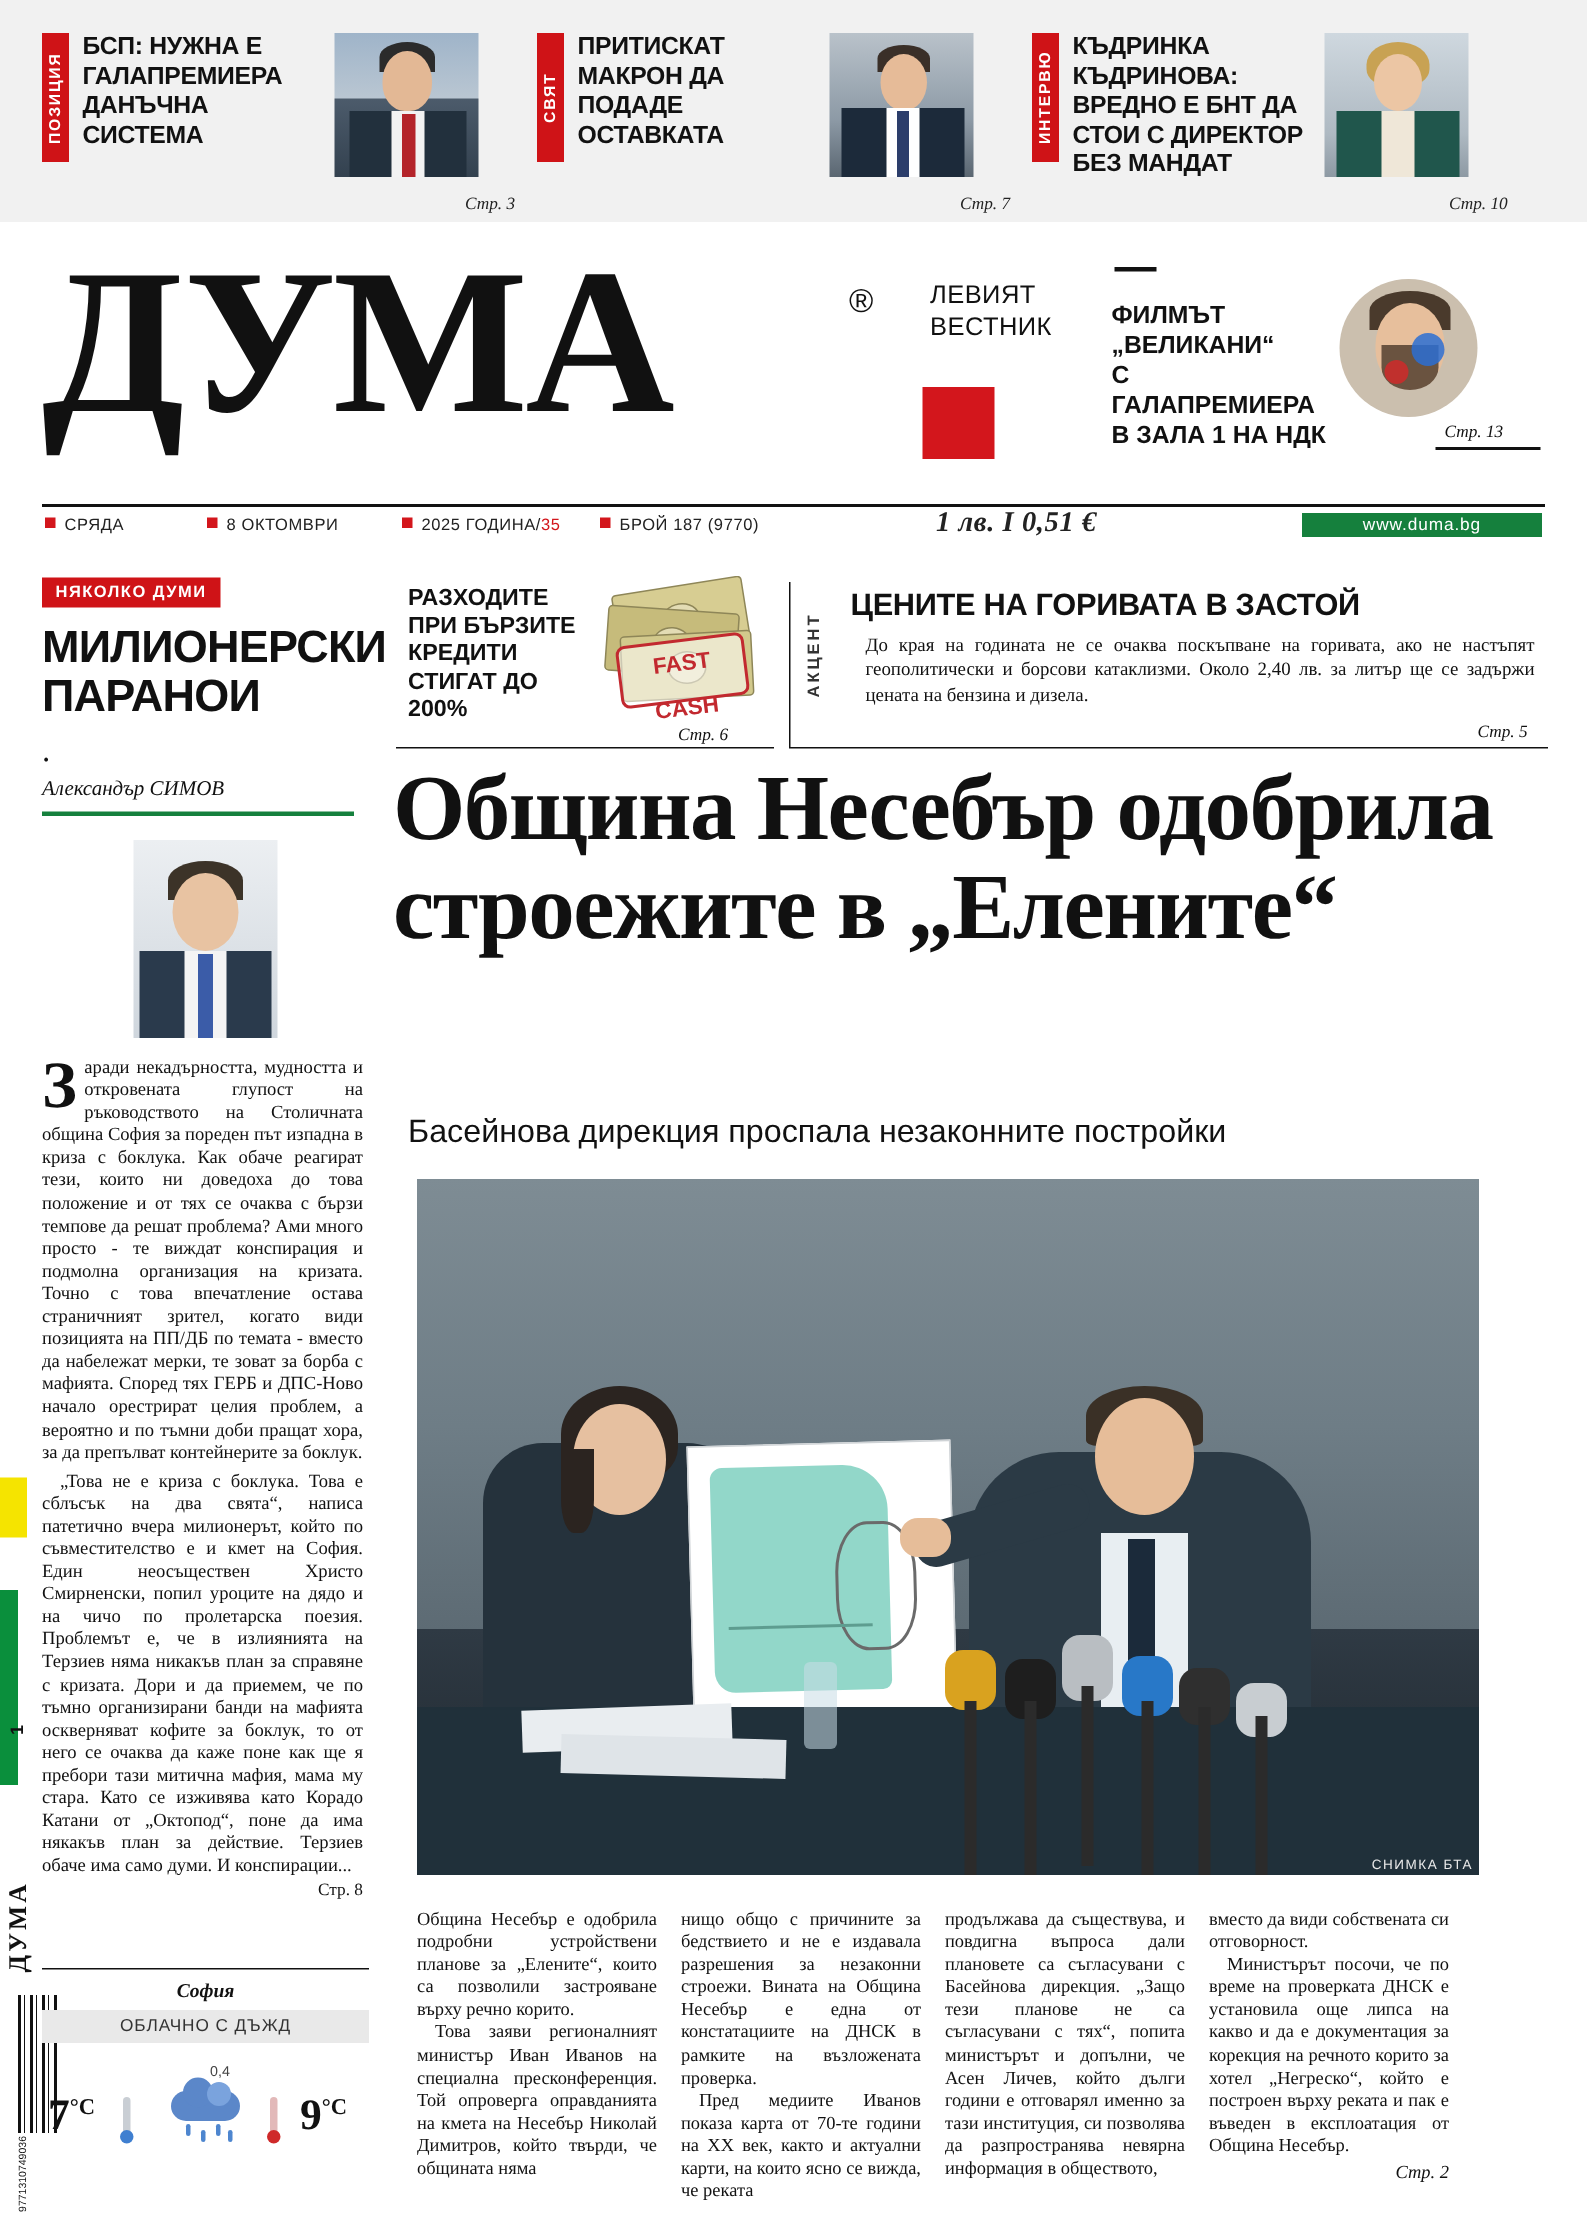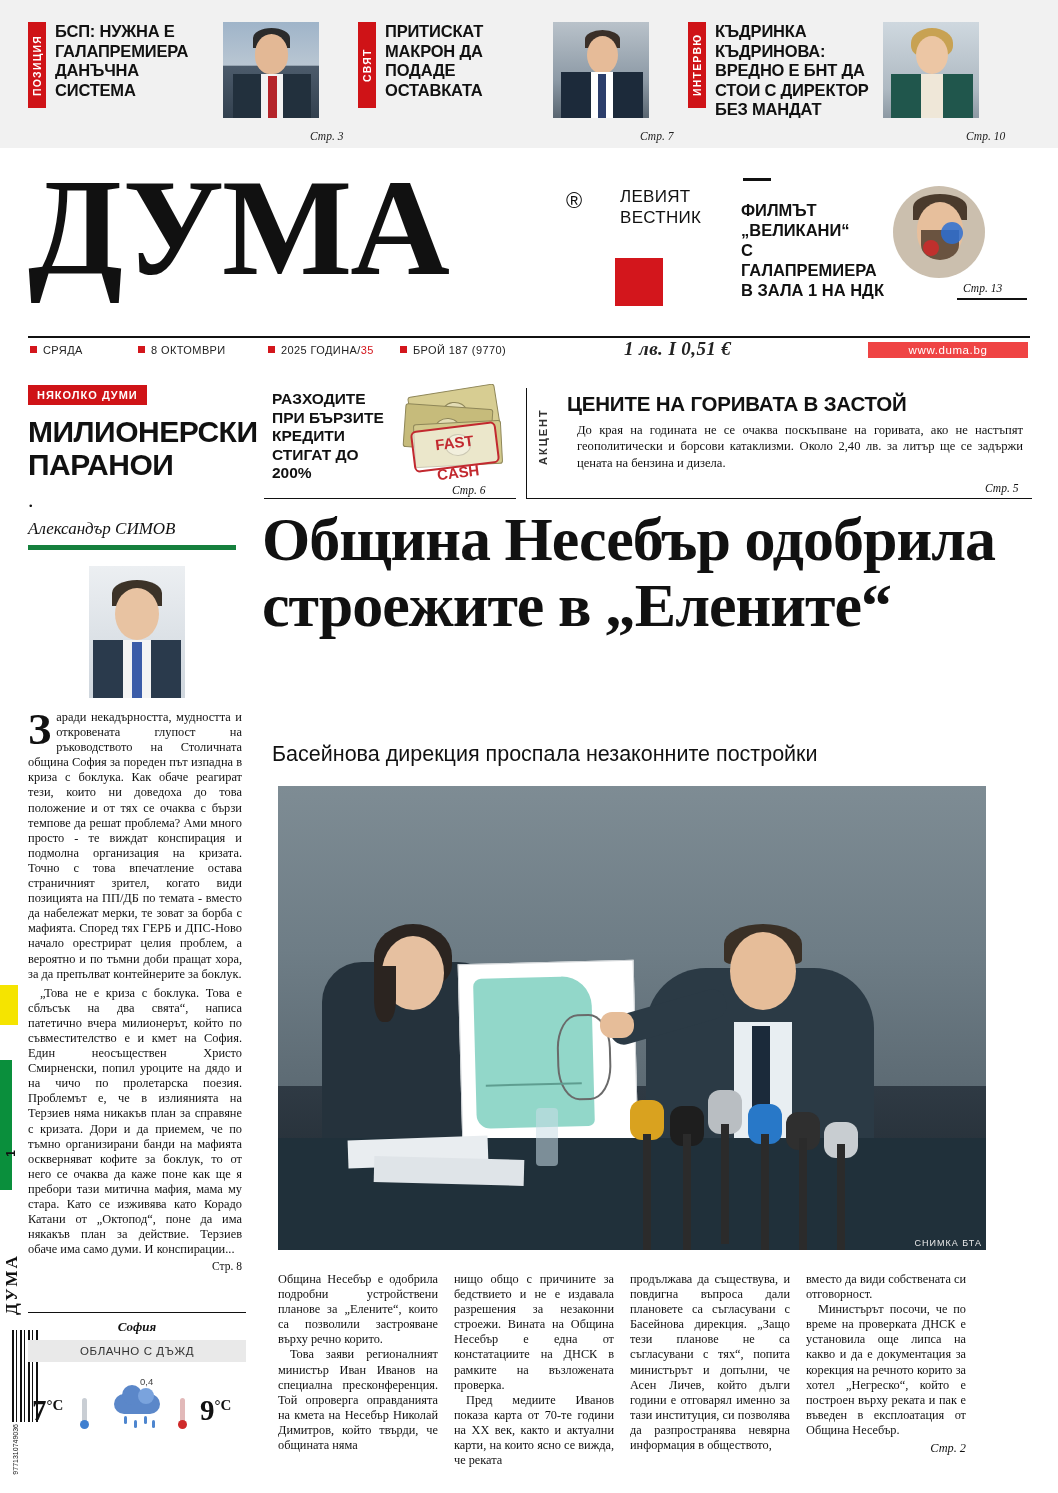--- a/index.html
+++ b/index.html
@@ -176,21 +176,21 @@
   .i4 { left:372px; }
   .price {
     position:absolute; left:596px; top:0px;
     font-family:"Liberation Serif", serif;
     font-style:italic;
     font-weight:bold;
     font-size:19px;
   }
   .website {
     position:absolute; left:840px; top:4px;
-    width:160px; height:16px; background:#ef4444; color:#fff;
+    width:160px; height:16px; background:#15803d; color:#fff;
     font-family:"Liberation Sans", sans-serif;
     font-size:11.5px; text-align:center; line-height:16px;
     letter-spacing:0.6px;
   }
   .year-slash { color:#d3161c; }
 
   
   .leftcol {
     position:absolute; left:28px; top:385px; width:218px;
   }
@@ -207,24 +207,24 @@
     font-weight:bold;
     font-size:30px;
     line-height:33px;
     margin-top:10px;
     letter-spacing:-0.5px;
   }
   .op-dot { font-size:22px; margin-top:6px; }
   .op-author {
     font-family:"Liberation Serif", serif;
     font-style:italic;
-    font-size:17px;
+    font-size:14px;
     margin-top:6px;
     padding-bottom:6px;
-    border-bottom:5px solid #15803d;
+    border-bottom:3px solid #15803d;
     width:208px;
   }
   .op-photo {
     width:96px; height:132px; margin:16px auto 12px auto;
     position:relative; overflow:hidden;
     background:linear-gradient(#eceff2,#cfd6dd);
   }
   .op-photo .head { position:absolute; left:26px; top:22px; width:44px; height:52px; background:#e8c3a2; border-radius:50%; }
   .op-photo .hair { position:absolute; left:23px; top:14px; width:50px; height:26px; background:#3c3328; border-radius:50% 50% 0 0;}
   .op-photo .suit { position:absolute; left:4px; top:74px; width:88px; height:58px; background:#2a3a4c;}

